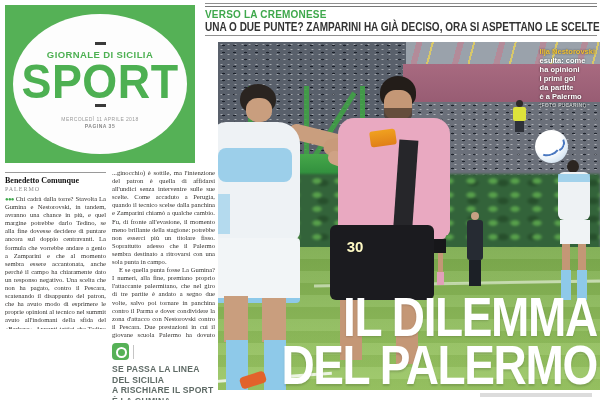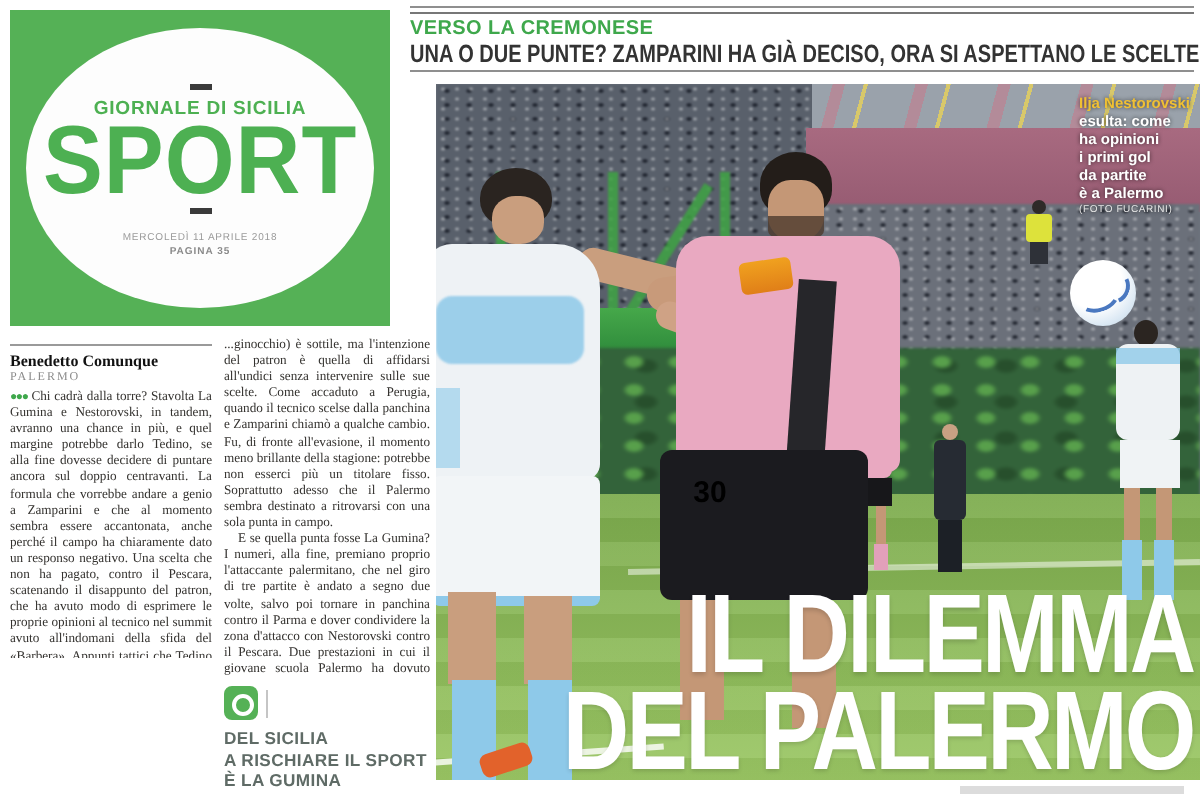--- a/index.html
+++ b/index.html
@@ -86,21 +86,21 @@
   #ball-m2{left:12px;top:4px;width:14px;height:14px;border-right-color:#4a78c0;transform:rotate(20deg);}
 
   .figpart{position:absolute;}
   
   #bgp1{left:205px;top:160px;width:26px;height:92px;}
   #bgp2{left:247px;top:170px;width:20px;height:76px;}
   #bgp3{left:333px;top:118px;width:48px;height:142px;}
   
   #fgL{left:-8px;top:40px;width:120px;height:308px;}
   #fgP{left:100px;top:28px;width:165px;height:320px;}
-  #shorts-number{font-size:15px;font-weight:bold;color:#000000;width:30px;text-align:center;}
+  #shorts-number{font-size:15px;font-weight:bold;color:#fef9c3;width:30px;text-align:center;}
 
   #caption{right:5px;top:5px;color:#fff;font-weight:bold;font-size:7.5px;
            line-height:9px;text-shadow:0 0 2px rgba(0,0,0,.65);}
   #caption .first{color:var(--caption-yellow,#f0c033);}
   #caption .credit{font-size:5px;color:#e5e5e5;letter-spacing:.3px;font-weight:normal;}
 
   #bighead{right:3px;bottom:0;text-align:right;color:#fff;font-weight:bold;font-size:50px;
            line-height:43px;letter-spacing:-1.5px;transform:scale(.92,1.12);
            transform-origin:right bottom;text-shadow:0 1px 2px rgba(0,0,0,.15);white-space:nowrap;}
 
@@ -143,20 +143,21 @@
       <div class="para2">E se quella punta fosse La Gumina? I numeri, alla fine, premiano proprio l'attaccante palermitano, che nel giro di tre partite è andato a segno due volte, salvo poi tornare in panchina contro il Parma e dover condividere la zona d'attacco con Nestorovski contro il Pescara. Due prestazioni in cui il giovane scuola Palermo ha dovuto modificare il proprio modo di giocare, limitando gli attacchi alla profondità per cercare di far «legna» e...</div>
     </div>
   </div>
 
   <div class="abs" id="quote">
     <div id="quote-icon">
       <div class="q-ring"></div>
     </div>
     <div id="quote-div"></div>
     <div id="quote-text">
+      <div>SE PASSA LA LINEA</div>
       <div>DEL SICILIA</div>
       <div>A RISCHIARE IL SPORT</div>
       <div>È LA GUMINA</div>
     </div>
   </div>
 
   <div class="abs" id="photo">
     <div class="abs crowd" id="bg-crowd-left">
       <div class="fence" style="left:30px"></div>
       <div class="fence" style="left:86px"></div>

